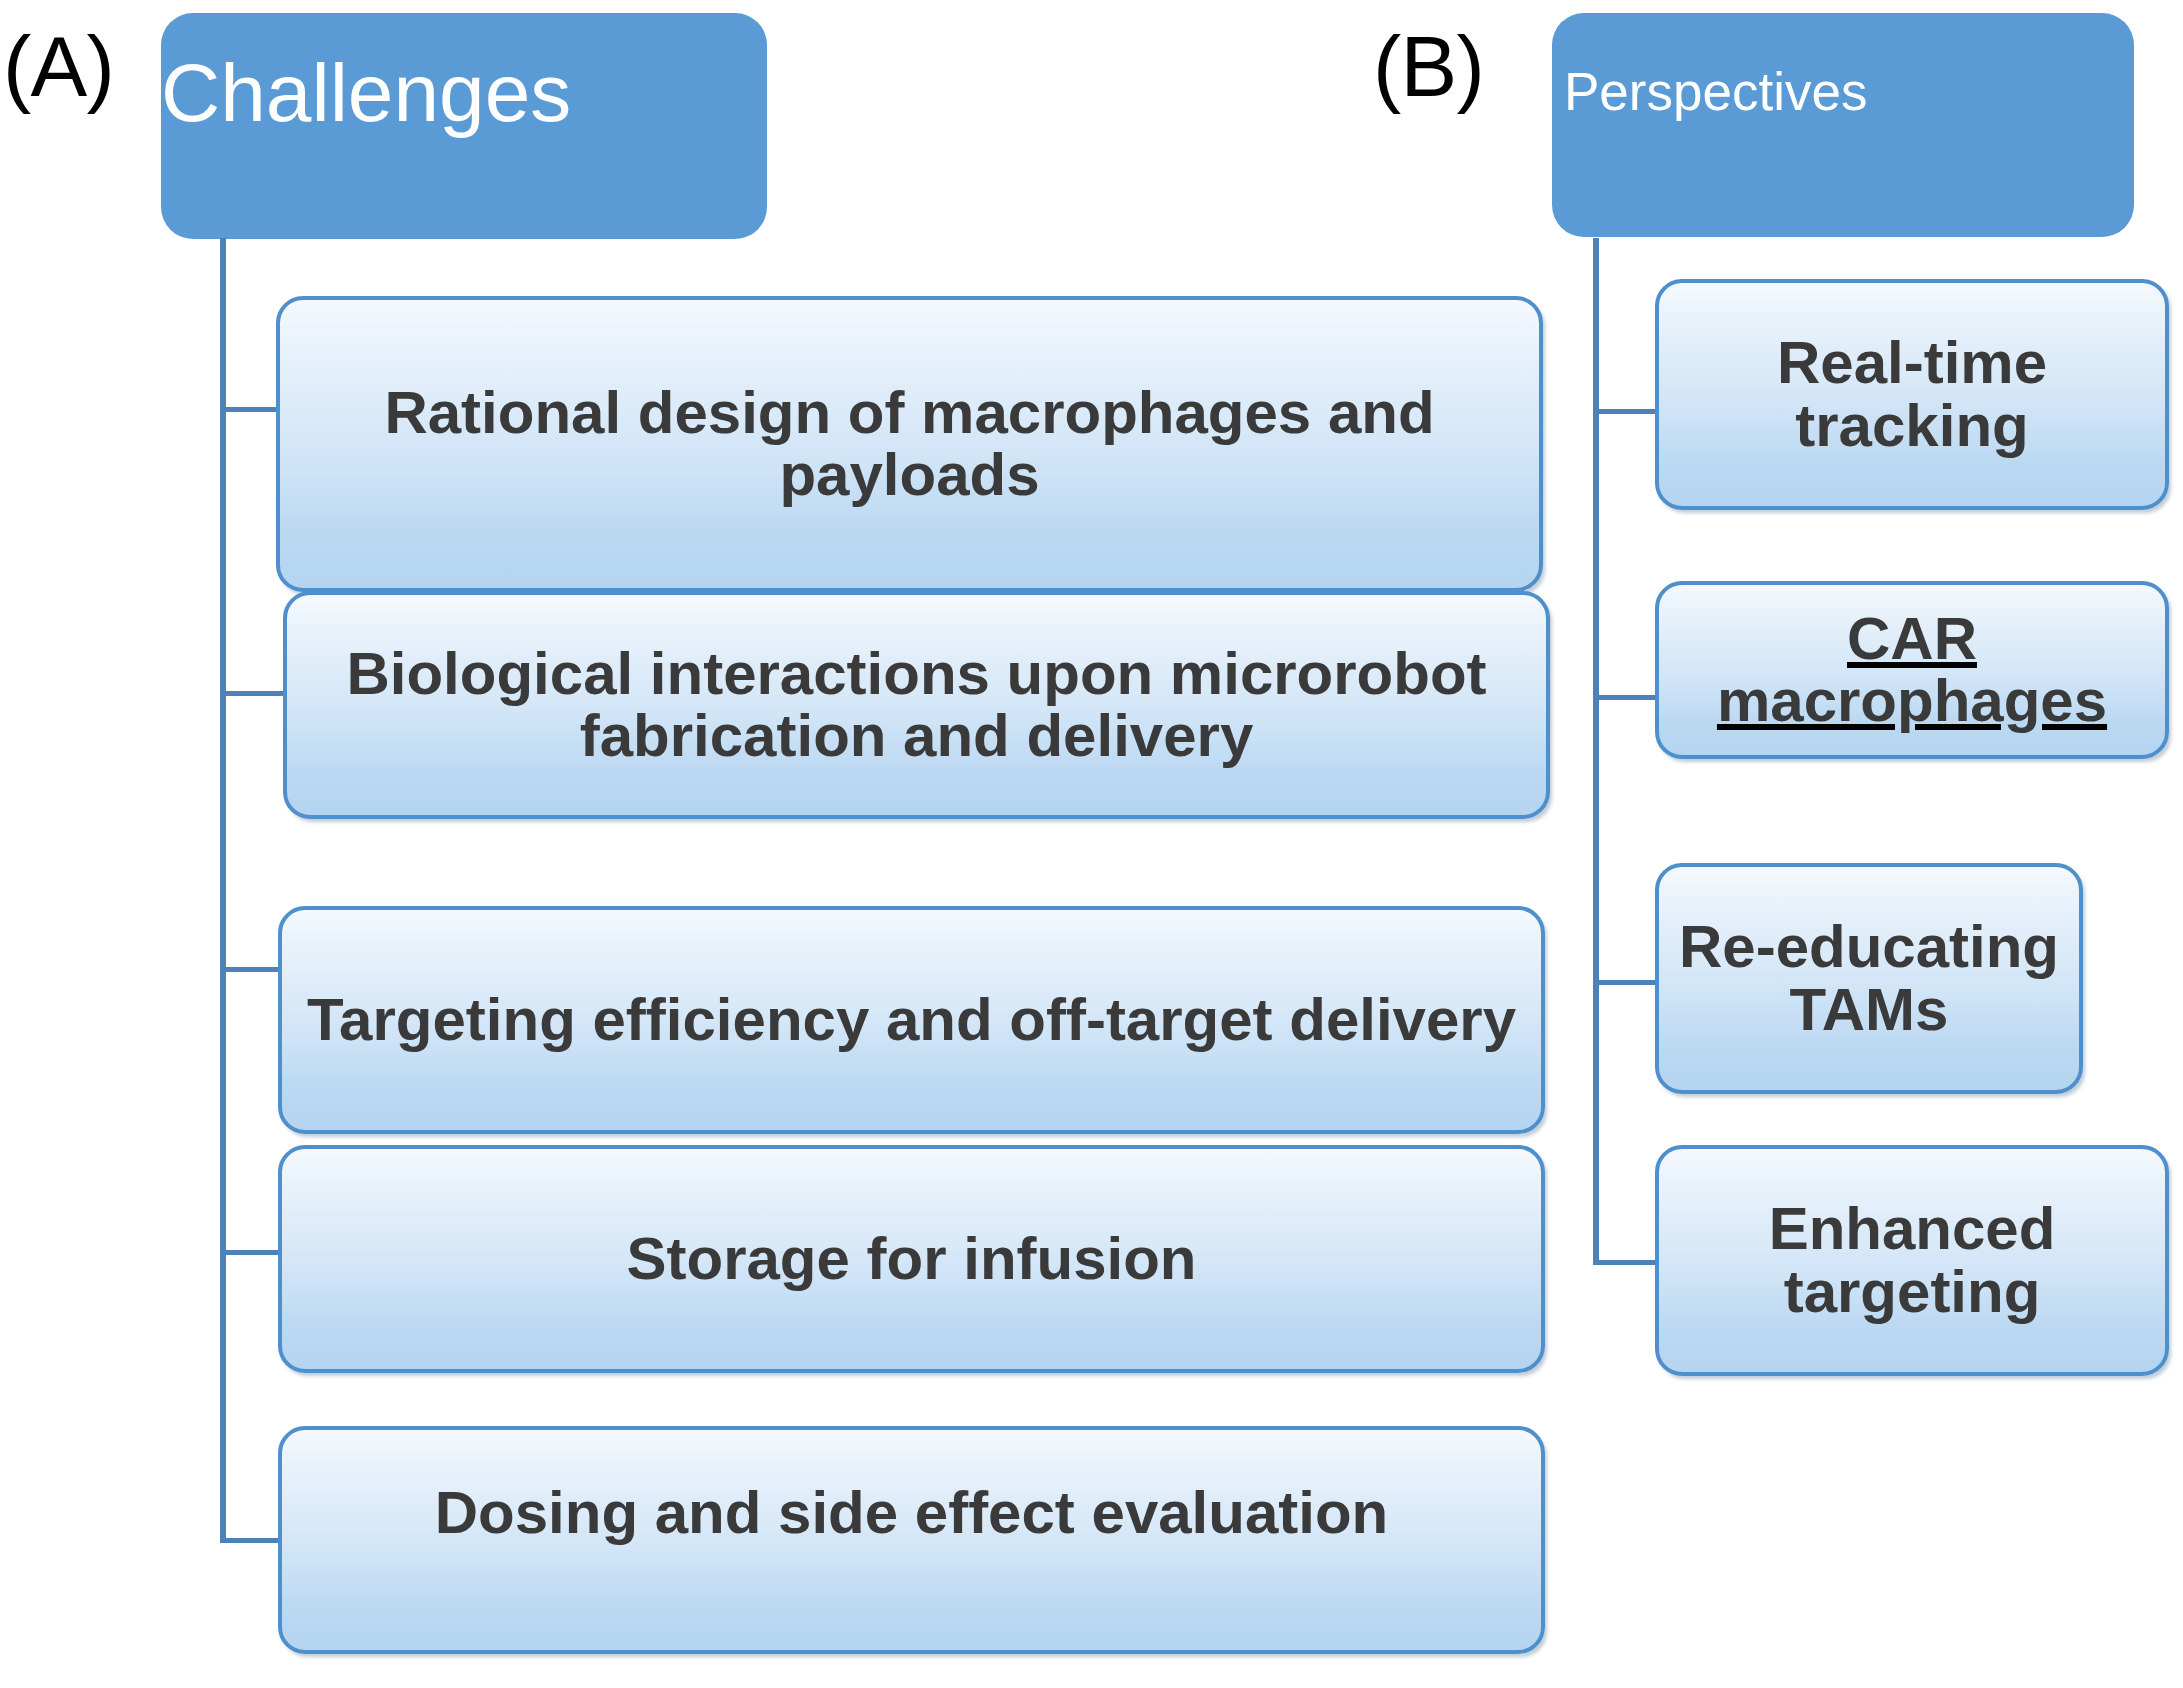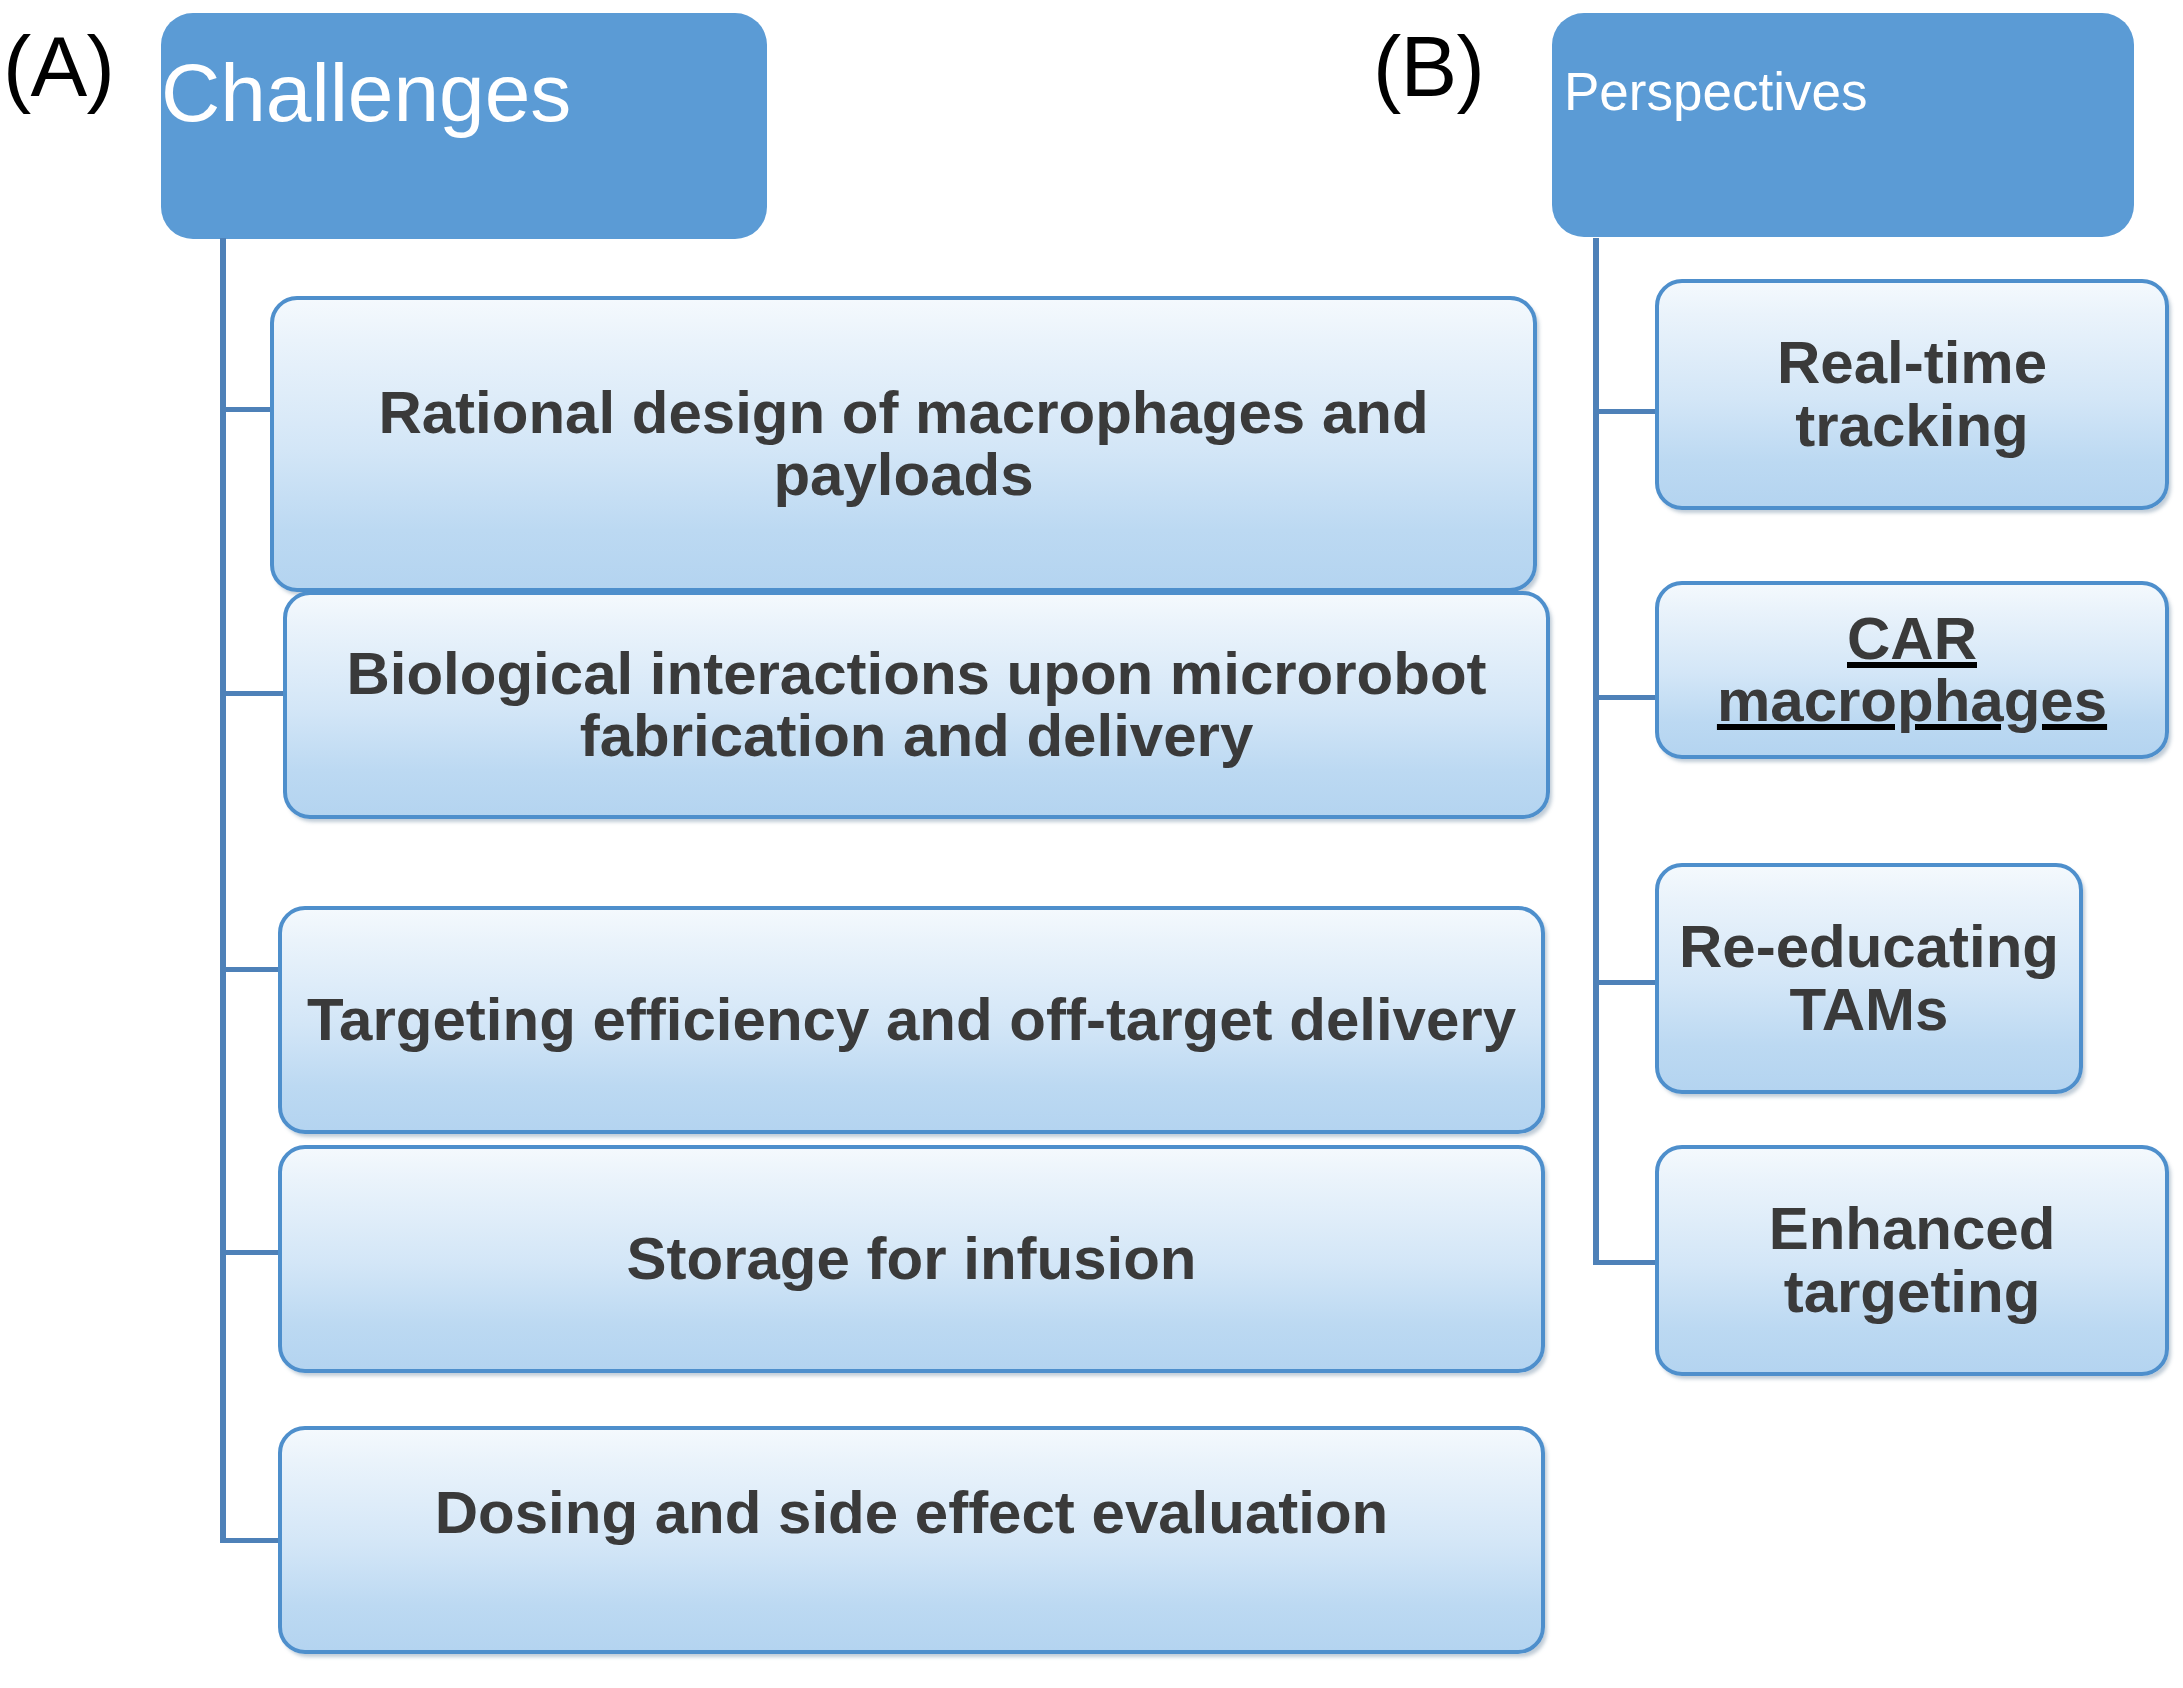--- a/index.html
+++ b/index.html
@@ -128,21 +128,21 @@
   </div>
 
   <div class="conn-v" style="left:220px; top:238px; width:5.5px; height:1305px;"></div>
 
   <div class="conn-h" style="left:220px; top:407px; width:94px;"></div>
   <div class="conn-h" style="left:220px; top:691px; width:94px;"></div>
   <div class="conn-h" style="left:220px; top:967px; width:94px;"></div>
   <div class="conn-h" style="left:220px; top:1250px; width:94px;"></div>
   <div class="conn-h" style="left:220px; top:1538px; width:94px;"></div>
 
-  <div class="node col-left" style="left:270px; top:296px; width:1267px; height:296px;">
+  <div class="node col-left" style="left:276px; top:296px; width:1267px; height:296px;">
     <span class="node-text">Rational design of macrophages and payloads</span>
   </div>
 
   <div class="node col-left" style="left:283px; top:591px; width:1267px; height:228px;">
     <span class="node-text">Biological interactions upon microrobot fabrication and delivery</span>
   </div>
 
   <div class="node col-left" style="left:278px; top:868px; width:1267px; height:228px;margin-top:38px;">
     <span class="node-text">Targeting efficiency and off-target delivery</span>
   </div>

